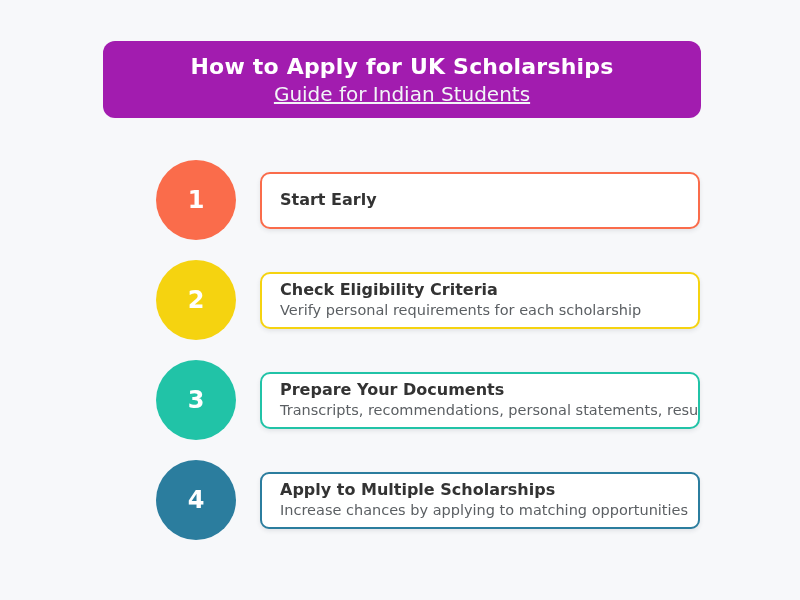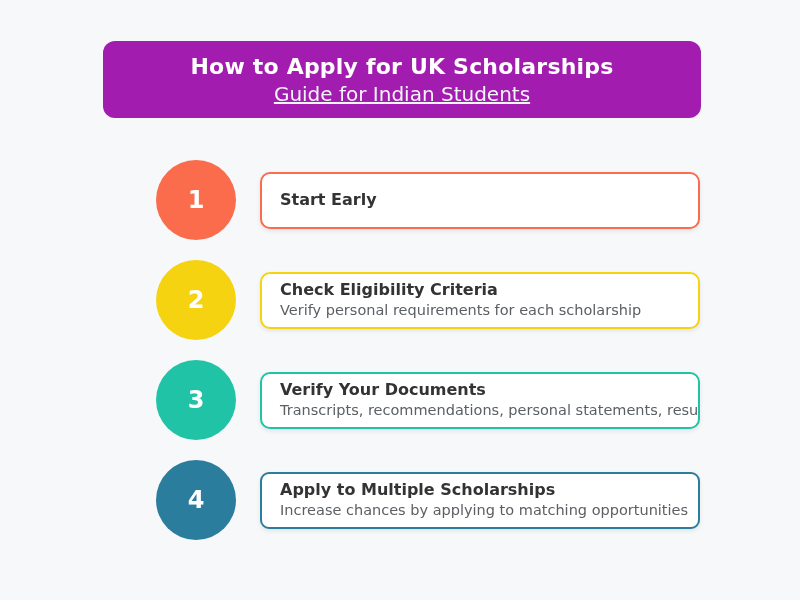--- a/index.html
+++ b/index.html
@@ -106,21 +106,21 @@
     <div class="step-title">Check Eligibility Criteria</div>
     <div class="step-desc">Verify personal requirements for each scholarship</div>
   </div>
 </div>
 
 <div class="step-row" style="top:360px">
   <div class="step-circle" style="background-color: rgb(33, 195, 167);">
     <span class="step-number">3</span>
   </div>
   <div class="step-card" style="border-color: rgb(33, 195, 167);">
-    <div class="step-title">Verify Your Documents</div>
+    <div class="step-title">Prepare Your Documents</div>
     <div class="step-desc">Transcripts, recommendations, personal statements, resume</div>
   </div>
 </div>
 
 <div class="step-row" style="top:460px">
   <div class="step-circle" style="background-color: rgb(43, 125, 158);">
     <span class="step-number">4</span>
   </div>
   <div class="step-card" style="border-color: rgb(43, 125, 158); border-radius: 9px;">
     <div class="step-title">Apply to Multiple Scholarships</div>

